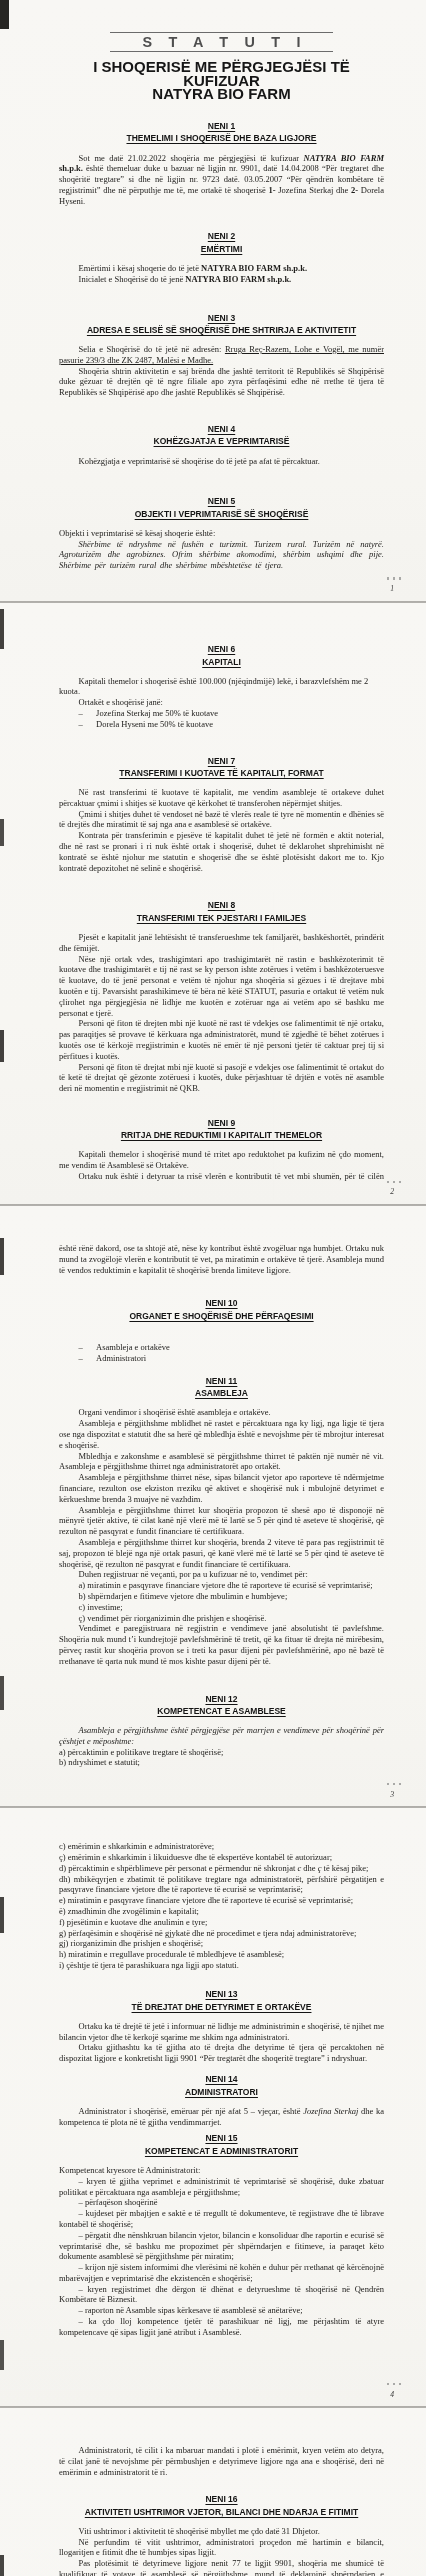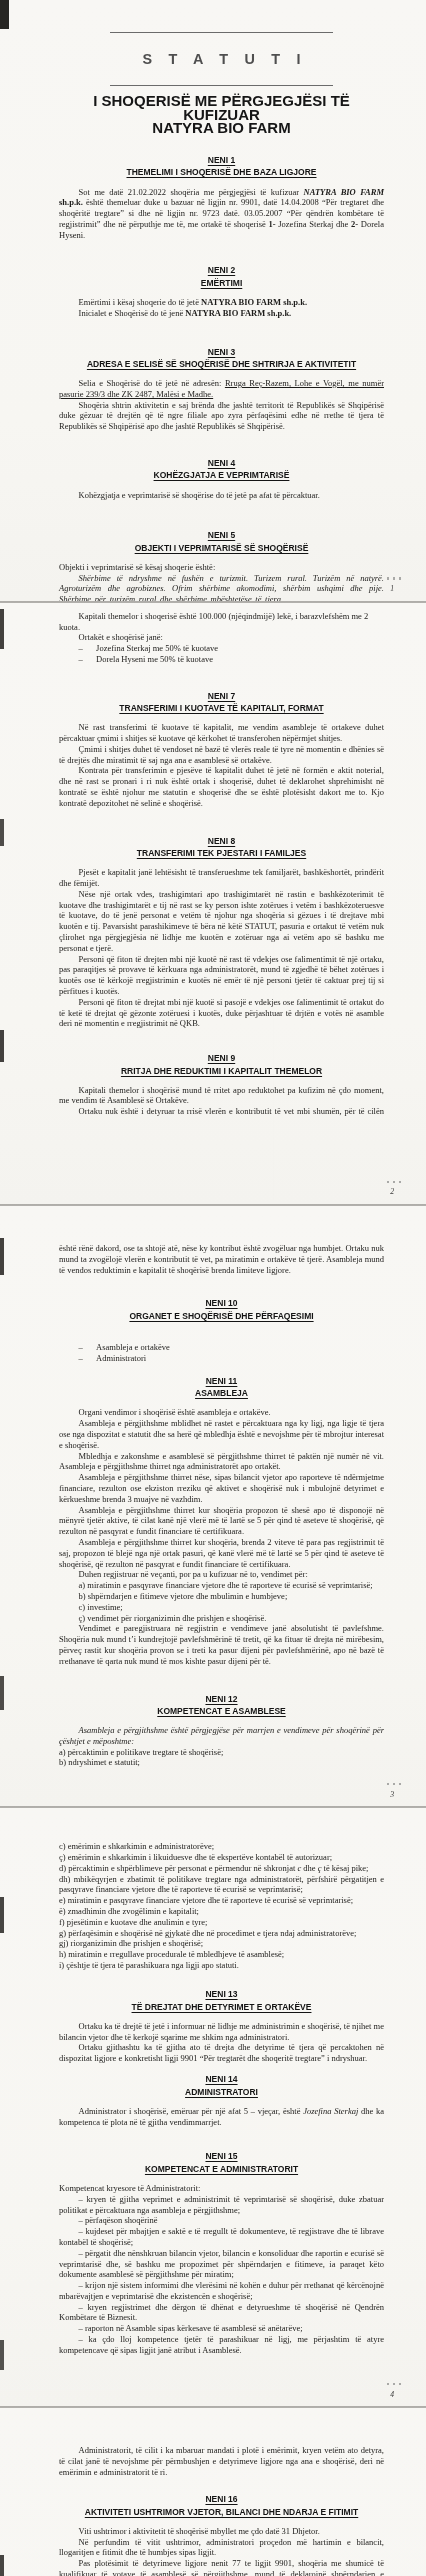--- a/index.html
+++ b/index.html
@@ -3,21 +3,21 @@
 <meta charset="utf-8">
 <style>
   html,body{margin:0;padding:0;background:#e9e7e3;}
   #doc{position:relative;width:426px;height:3614px;margin:0 auto;background:#f7f6f3;
        font-family:"Liberation Serif",serif;color:#1d1c1a;overflow:hidden;}
   .page{position:relative;box-sizing:border-box;padding:0 42px 0 59px;overflow:hidden;
         background:linear-gradient(180deg,#f8f7f4 0%,#f7f6f2 70%,#f4f3ef 100%);}
   .page-gap{height:2.1px;background:linear-gradient(180deg,#d8d6d2 0%,#8f8d89 45%,#cfcdc9 100%);}
   .doc-title-wrap{padding-top:32px;text-align:center;}
   .doc-title-rule{height:1px;background:#6b6b6b;width:223px;margin:0 auto;}
-  .doc-title{margin:18px 0;font-family:"Liberation Sans",sans-serif;font-weight:bold;
+  .doc-title{margin:1px 0;font-family:"Liberation Sans",sans-serif;font-weight:bold;
              font-size:14.4px;letter-spacing:6.2px;padding-left:6.2px;color:#4f4f4f;}
   .subtitle{margin-top:8.2px;text-align:center;font-family:"Liberation Sans",sans-serif;
             font-weight:bold;font-size:15px;line-height:13.4px;color:#161616;}
   .neni{margin:24px 0 7.7px;text-align:center;font-family:"Liberation Sans",sans-serif;
         font-weight:bold;font-size:8.5px;line-height:12.4px;color:#141414;}
   .neni .u-line{text-decoration:underline;text-underline-offset:1.5px;}
   .para{margin:0;font-size:8.5px;line-height:10.8px;text-align:justify;}
   .para.indent{text-indent:19.6px;}
   .para.left{text-align:left;}
   .para.ital{font-style:italic;word-spacing:1.5px;}
@@ -80,20 +80,24 @@
         <i></i>
       </div>
       <div class="pfoot-num">1</div>
     </section>
     <div class="page-gap"></div>
     <section class="page" style="height: 601px;">
       <div class="edge-mark" style="top: 6.2px; height: 40px; width: 4.1px; opacity: 0.8;"></div>
       <div class="edge-mark" style="top: 216px; height: 27px; width: 3.6px; opacity: 0.75;"></div>
       <div class="edge-mark" style="top: 427px; height: 32px; width: 3.6px; opacity: 0.8;"></div>
       <div class="vline" style="left: 273px; top: 289px; height: 309px; opacity: 0.07;"></div>
+      <div class="neni" style="margin-top: 40px;">
+        <div><span class="u-line">NENI 6</span></div>
+        <div><span class="u-line">KAPITALI</span></div>
+      </div>
       <p class="para indent left" style="margin-top: 7.7px;"><span>Kapitali themelor i shoqerisë është 100.000 (njëqindmijë) lekë, i barazvlefshëm me 2 kuota.</span></p>
       <p class="para indent left"><span>Ortakët e shoqërisë janë:</span></p>
       <ul class="dash-list">
         <li><span class="dash">–</span><span>Jozefina Sterkaj me 50% të kuotave</span></li>
         <li><span class="dash">–</span><span>Dorela Hyseni me 50% të kuotave</span></li>
       </ul>
       <div class="neni">
         <div><span class="u-line">NENI 7</span></div>
         <div><span class="u-line">TRANSFERIMI I KUOTAVE TË KAPITALIT, FORMAT</span></div>
       </div>
@@ -183,21 +187,21 @@
         <div><span class="u-line">NENI 13</span></div>
         <div><span class="u-line">TË DREJTAT DHE DETYRIMET E ORTAKËVE</span></div>
       </div>
       <p class="para indent" style="margin-top: 7.7px;"><span>Ortaku ka të drejtë të jetë i informuar në lidhje me administrimin e shoqërisë, të njihet me bilancin vjetor dhe të kerkojë sqarime me shkim nga administratori.</span></p>
       <p class="para indent"><span>Ortaku gjithashtu ka të gjitha ato të drejta dhe detyrime të tjera që percaktohen në dispozitat ligjore e konkretisht ligji 9901 “Për tregtarët dhe shoqeritë tregtare” i ndryshuar.</span></p>
       <div class="neni" style="margin-top: 9.3px;">
         <div><span class="u-line">NENI 14</span></div>
         <div><span class="u-line">ADMINISTRATORI</span></div>
       </div>
       <p class="para indent" style="margin-top: 7.7px;"><span>Administrator i shoqërisë, emëruar për një afat 5 – vjeçar, është </span><span class="i ">Jozefina Sterkaj</span><span> dhe ka kompetenca të plota në të gjitha vendimmarrjet.</span></p>
-      <div class="neni" style="margin-top: 23px;">
+      <div class="neni" style="margin-top: 5px;">
         <div><span class="u-line">NENI 15</span></div>
         <div><span class="u-line">KOMPETENCAT E ADMINISTRATORIT</span></div>
       </div>
       <p class="para left" style="margin-top: 7.7px;"><span>Kompetencat kryesore të Administratorit:</span></p>
       <p class="para indent"><span>–  kryen të gjitha veprimet e administrimit të veprimtarisë së shoqërisë, duke zbatuar politikat e përcaktuara nga asambleja e përgjithshme;</span></p>
       <p class="para indent left"><span>–  përfaqëson shoqërinë</span></p>
       <p class="para indent"><span>–  kujdeset për mbajtjen e saktë e të rregullt të dokumenteve, të regjistrave dhe të librave kontabël të shoqërisë;</span></p>
       <p class="para indent"><span>–  përgatit dhe nënshkruan bilancin vjetor, bilancin e konsoliduar dhe raportin e ecurisë së veprimtarisë dhe, së bashku me propozimet për shpërndarjen e fitimeve, ia paraqet këto dokumente asamblesë së përgjithshme për miratim;</span></p>
       <p class="para indent"><span>–  krijon një sistem informimi dhe vlerësimi në kohën e duhur për rrethanat që kërcënojnë mbarëvajtjen e veprimtarisë dhe ekzistencën e shoqërisë;</span></p>
       <p class="para indent"><span>–  kryen regjistrimet dhe dërgon të dhënat e detyrueshme të shoqërisë në Qendrën Kombëtare të Biznesit.</span></p>

